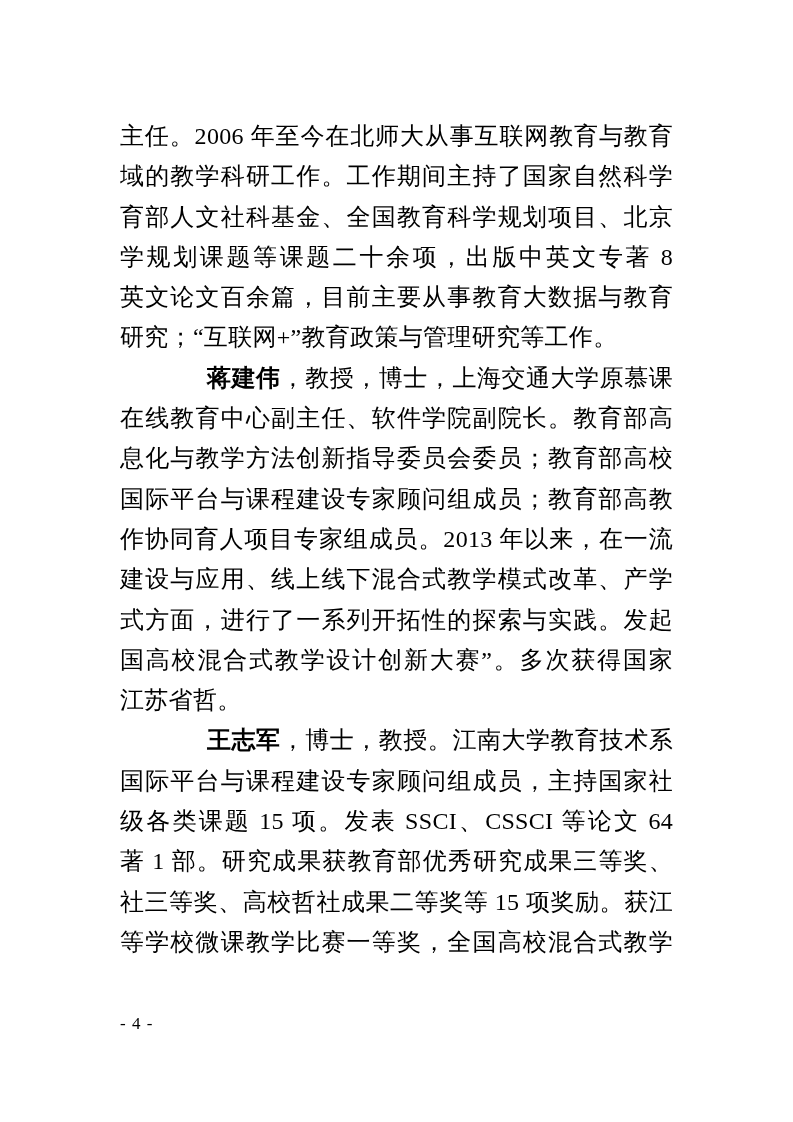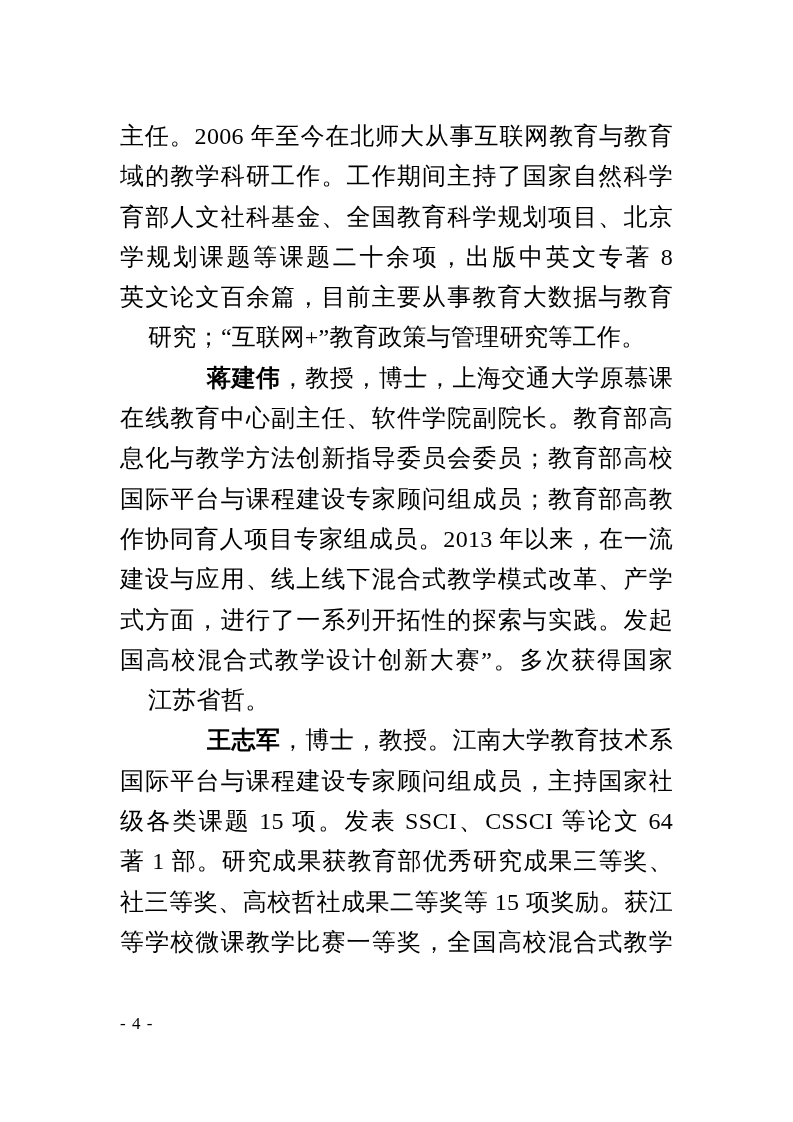--- a/index.html
+++ b/index.html
@@ -34,21 +34,20 @@
     text-align: justify;
     text-align-last: justify;
     white-space: normal;
     height: 40.3px;
     overflow: hidden;
   }
   
   .ln-end {
     text-align: center;
     text-align-last: left;
-    margin-left: 28px;
   }
   
   .ln-indent {
     text-indent: 43px;
   }
   .person-name {
     font-weight: bold;
     margin-left: 44px;
   }
   .footer-pagenum {

